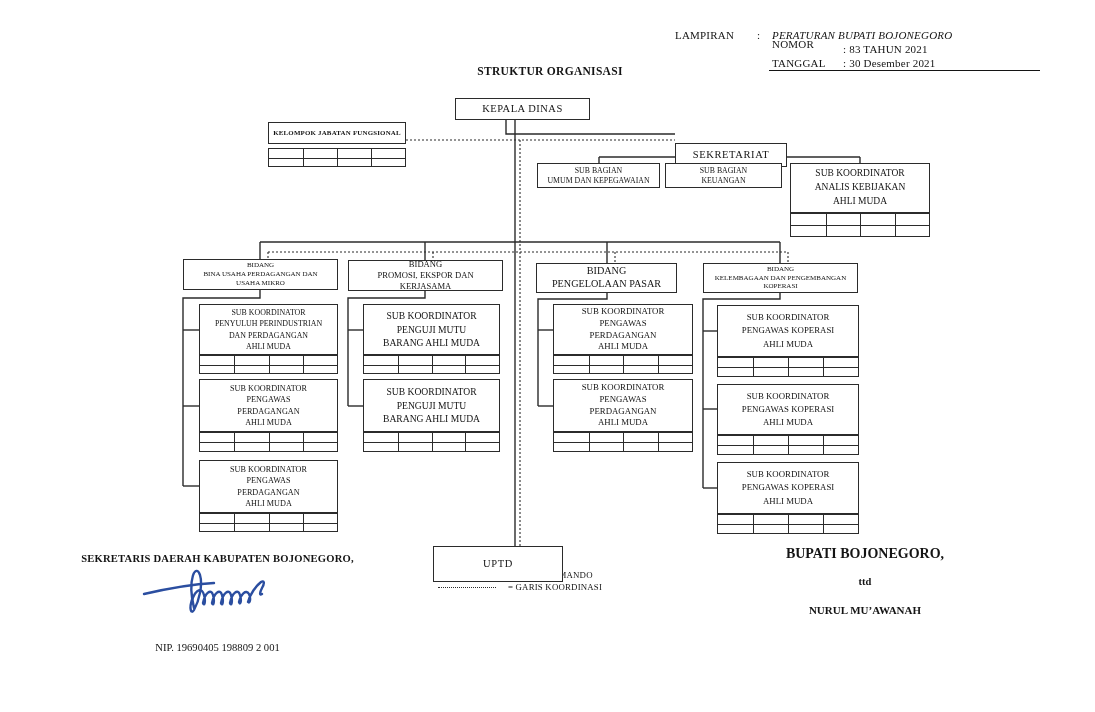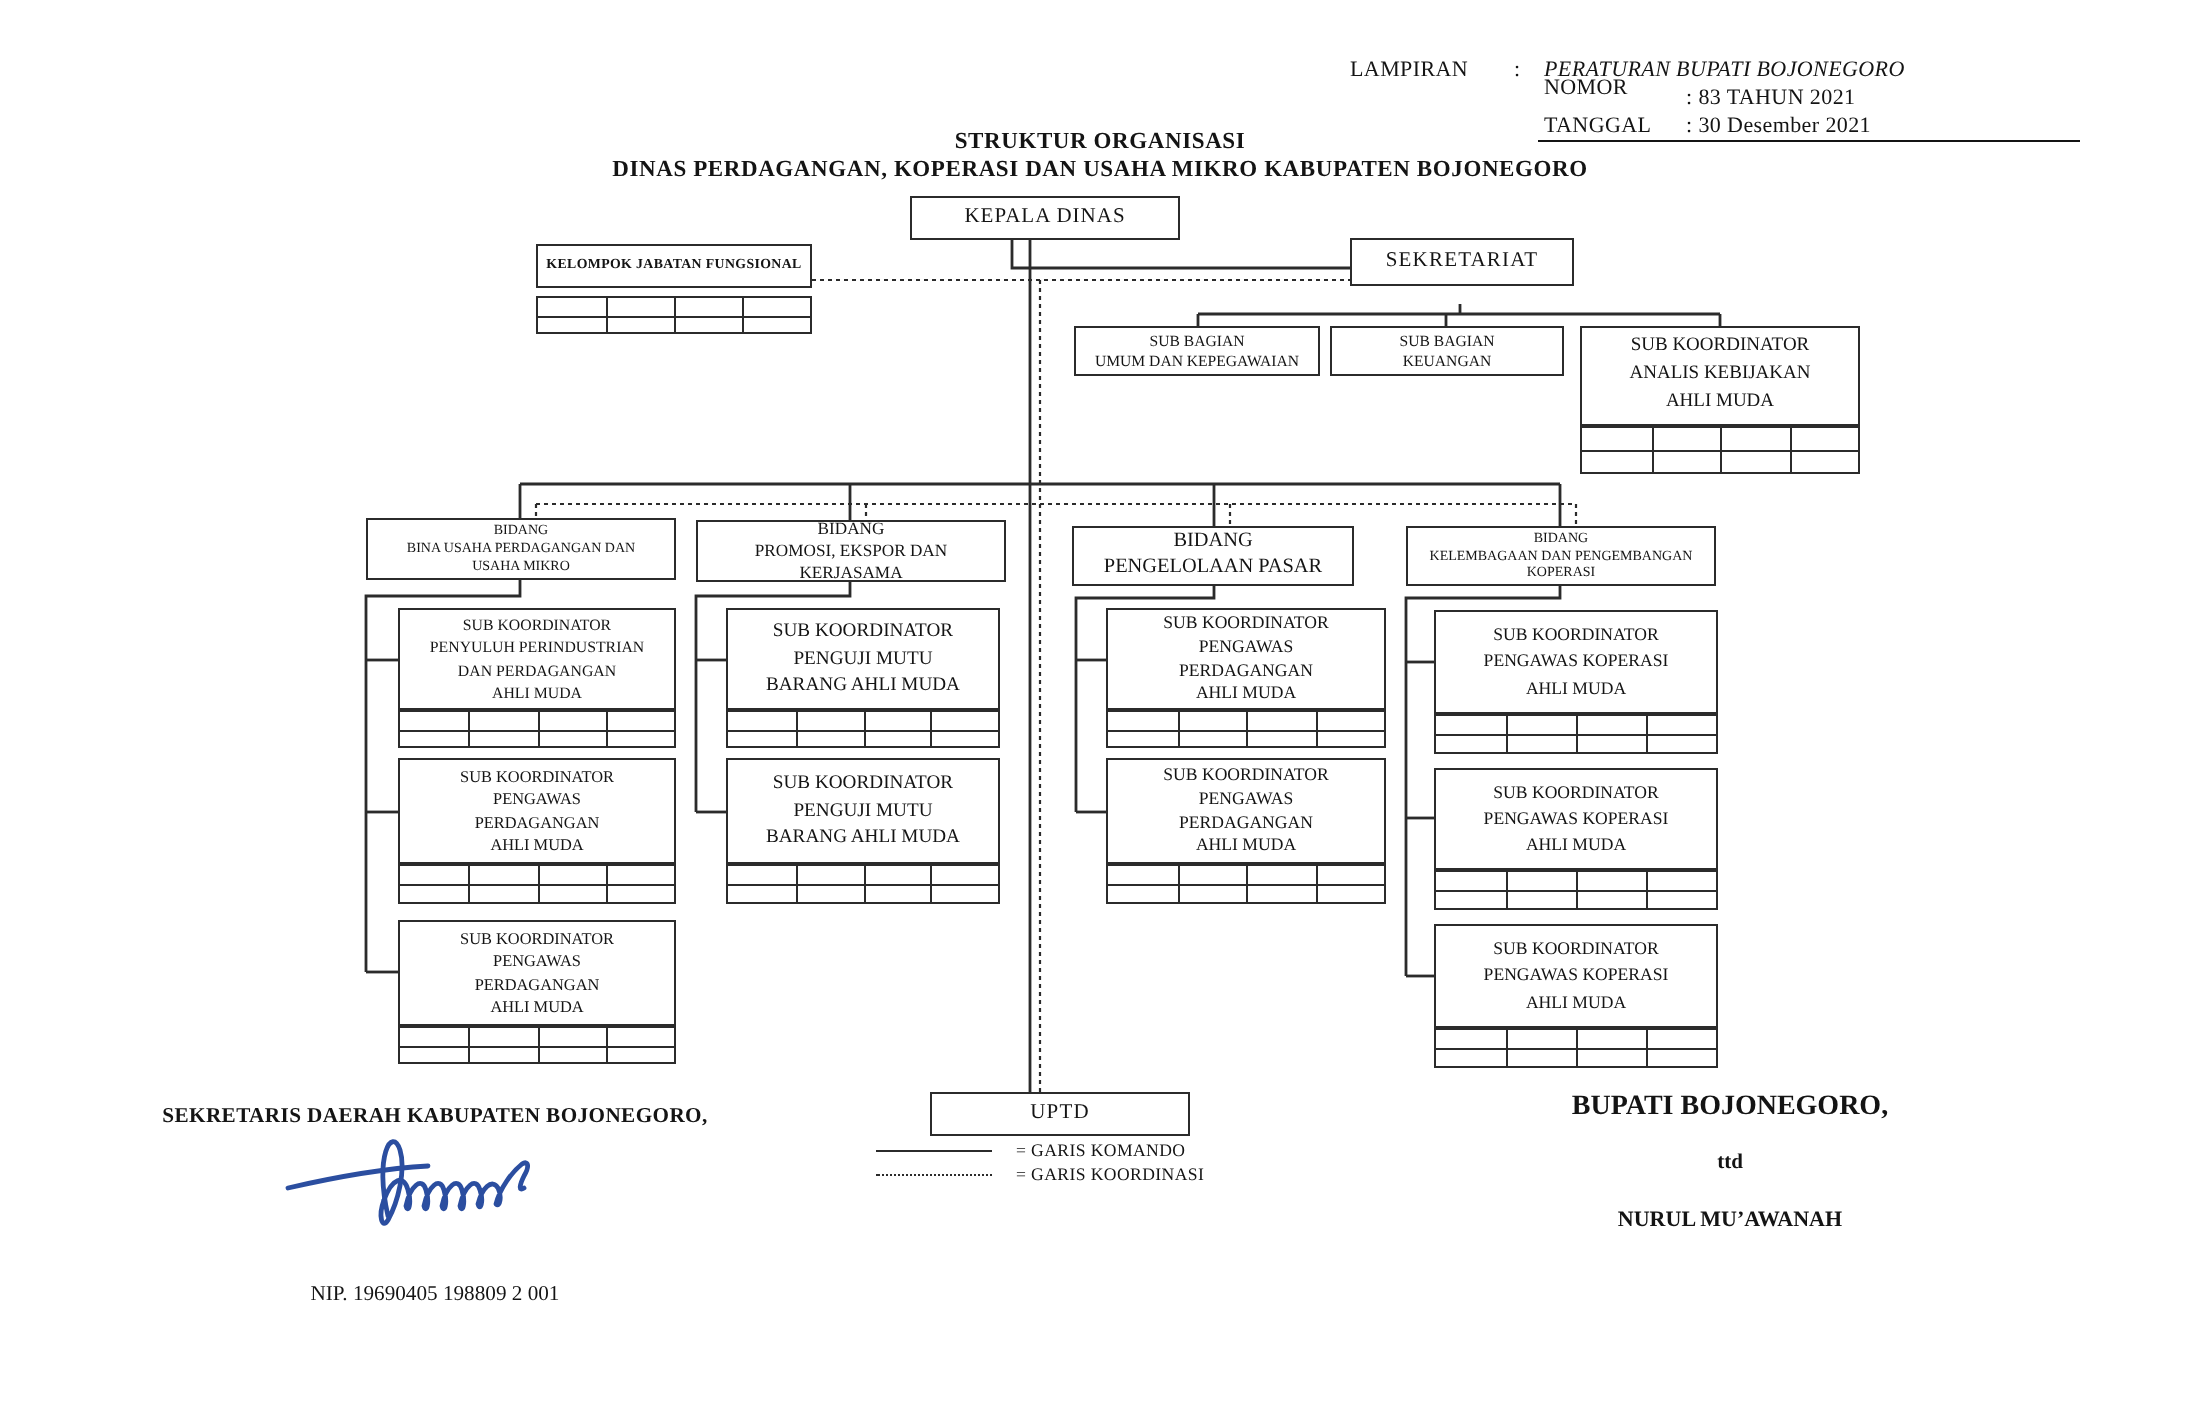--- a/index.html
+++ b/index.html
@@ -73,37 +73,36 @@
   <span class="hdr" style="left:675px;top:29px;">LAMPIRAN</span>
   <span class="hdr" style="left:757px;top:29px;">:</span>
   <span class="hdr" style="left:772px;top:29px;font-style:italic;">PERATURAN BUPATI BOJONEGORO</span>
   <span class="hdr" style="left:772px;top:38px;">NOMOR</span>
   <span class="hdr" style="left:843px;top:43px;">: 83 TAHUN 2021</span>
   <span class="hdr" style="left:772px;top:57px;">TANGGAL</span>
   <span class="hdr" style="left:843px;top:57px;">: 30 Desember 2021</span>
   <div class="hline" style="left:769px;top:70px;width:271px;"></div>
 
   <div class="ttl" style="top:65px;">STRUKTUR ORGANISASI</div>
-  <div class="ttl" style="top:79px;">DINAS PERDAGANGAN, KOPERASI DAN USAHA MIKRO KABUPATEN BOJONEGORO</div>
 
   <div class="box" style="left:455px;top:98px;width:135px;height:22px;font-size:10.5px;letter-spacing:.5px;">KEPALA DINAS</div>
 
   <div class="box" style="left:268px;top:122px;width:138px;height:22px;font-size:6.9px;font-weight:600;letter-spacing:.2px;">KELOMPOK JABATAN FUNGSIONAL</div>
   <div class="grid" style="left:268px;top:148px;width:138px;height:19px;">
       <div></div>
       <div></div>
       <div></div>
       <div></div>
       <div></div>
       <div></div>
       <div></div>
       <div></div>
     </div>
 
-  <div class="box" style="left:675px;top:119px;width:112px;height:24px;font-size:10.5px;letter-spacing:.6px;">SEKRETARIAT</div>
+  <div class="box" style="left:675px;top:143px;width:112px;height:24px;font-size:10.5px;letter-spacing:.6px;">SEKRETARIAT</div>
 
   <div class="box" style="left:537px;top:163px;width:123px;height:25px;font-size:7.8px;">SUB BAGIAN
 UMUM DAN KEPEGAWAIAN</div>
   <div class="box" style="left:665px;top:163px;width:117px;height:25px;font-size:7.8px;">SUB BAGIAN
 KEUANGAN</div>
   <div class="box" style="left:790px;top:163px;width:140px;height:50px;font-size:9.5px;line-height:1.45;">SUB KOORDINATOR
 ANALIS KEBIJAKAN
 AHLI MUDA</div>
   <div class="grid" style="left:790px;top:213px;width:140px;height:24px;">
       <div></div>
@@ -260,21 +259,21 @@
       <div></div>
       <div></div>
       <div></div>
       <div></div>
       <div></div>
       <div></div>
       <div></div>
       <div></div>
     </div>
 
-  <div class="box" style="left:465px;top:546px;width:130px;height:22px;font-size:10.5px;letter-spacing:.6px;">UPTD</div>
+  <div class="box" style="left:433px;top:546px;width:130px;height:36px;font-size:10.5px;letter-spacing:.6px;">UPTD</div>
 
   <div class="legend-line-solid" style="left:438px;top:575px;"></div>
   <span class="legend-label" style="left:508px;top:570px;">= GARIS KOMANDO</span>
   <div class="legend-line-dotted" style="left:438px;top:587px;"></div>
   <span class="legend-label" style="left:508px;top:582px;">= GARIS KOORDINASI</span>
 
   <div class="signblk" style="left:55px;top:553px;width:325px;font-size:10.6px;font-weight:bold;letter-spacing:.2px;">SEKRETARIS DAERAH KABUPATEN BOJONEGORO,</div>
   <svg class="abs" style="left:138px;top:558px;z-index:4;" width="160" height="58" viewBox="0 0 160 58">
     <g stroke="#2b4ea0" stroke-width="2.4" fill="none" stroke-linecap="round" stroke-linejoin="round">
       <path d="M6,36 C32,30 58,26 76,25"></path>

